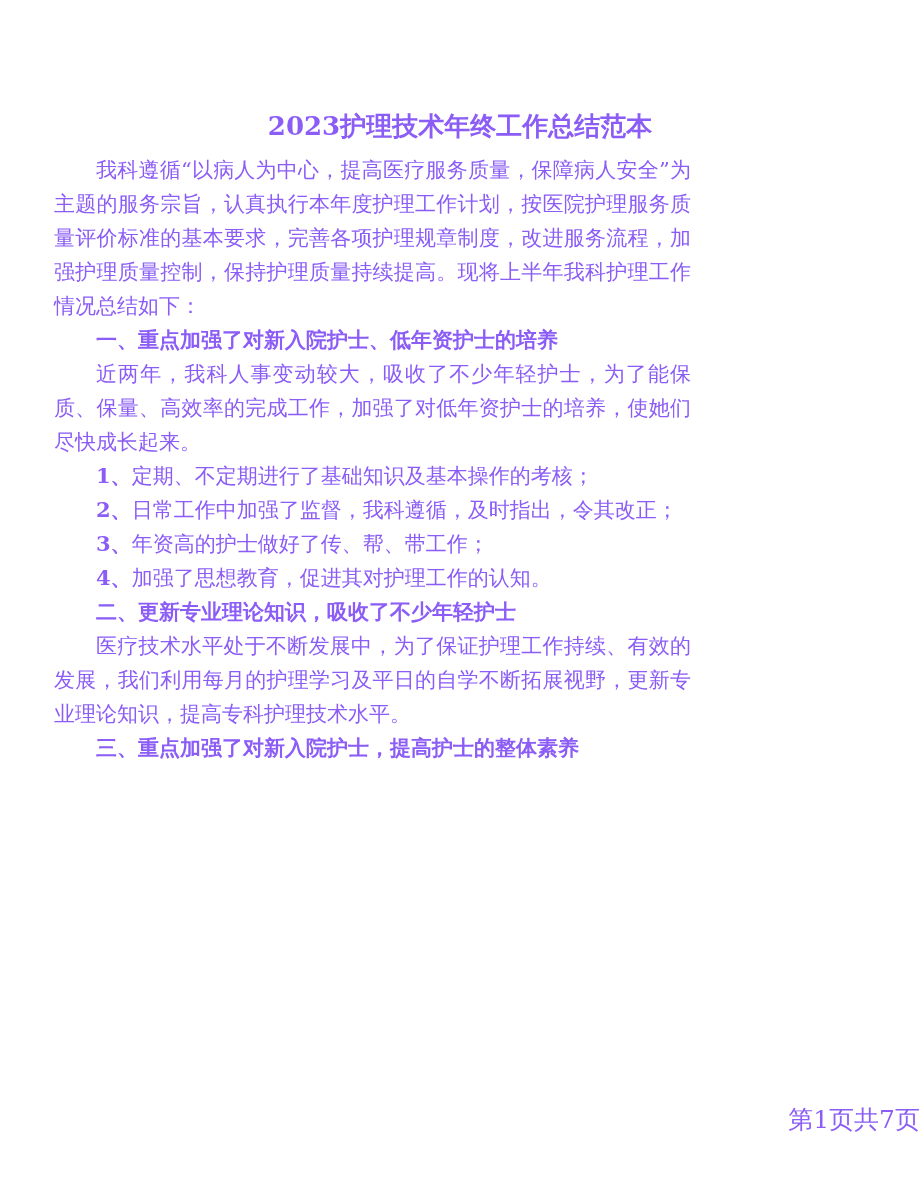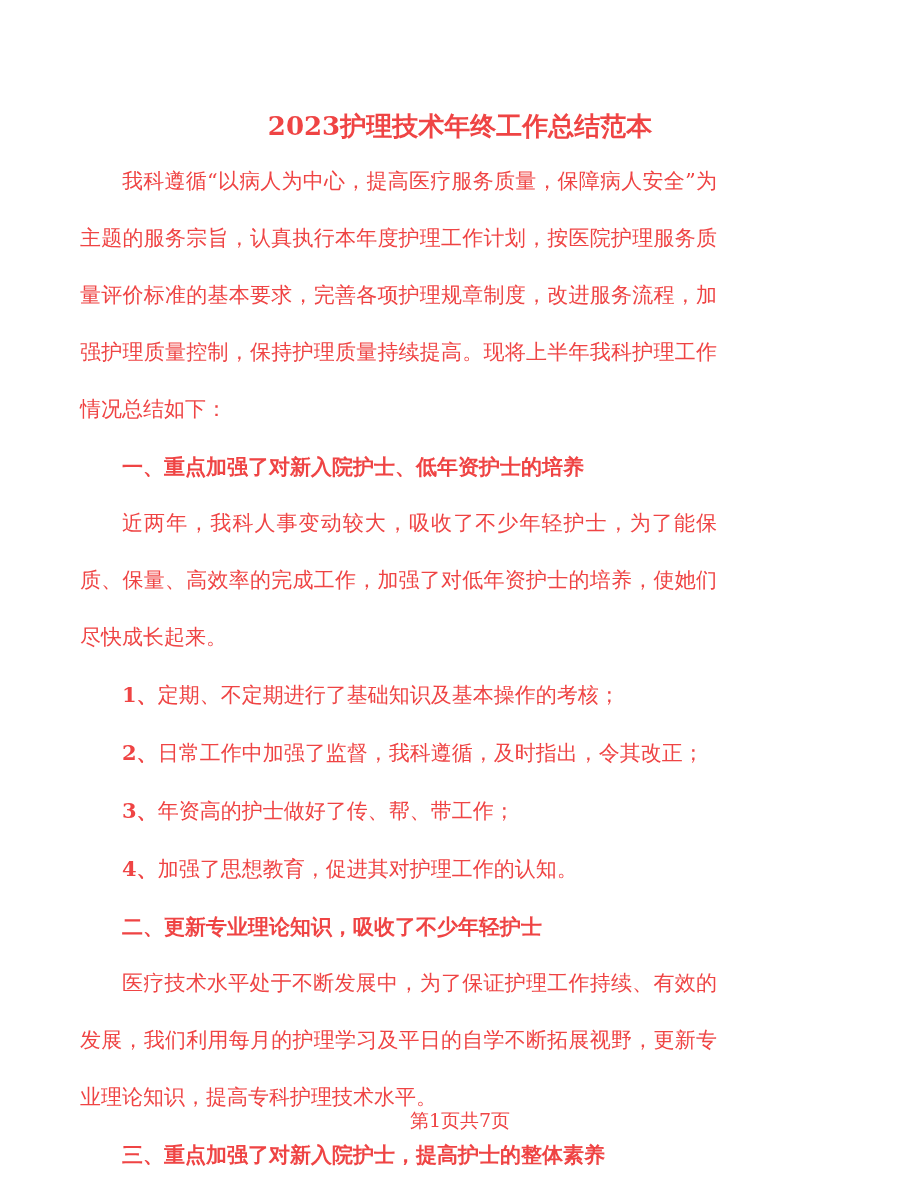--- a/index.html
+++ b/index.html
@@ -1,52 +1,52 @@
 <!DOCTYPE html>
 <html><head>
 <meta charset="utf-8">
 <style>
   html, body { margin: 0; padding: 0; background: #ffffff; }
   .page {
     position: relative;
     width: 920px;
     height: 1191px;
     background: #ffffff;
-    color: #ef4444;
+    color: #8b5cf6;
     font-family: "DejaVu Serif", "Liberation Serif", serif;
     overflow: hidden;
   }
   .doc-title {
     margin: 0;
     padding-top: 106px;
     height: 40px;
     line-height: 40px;
     text-align: center;
     font-size: 26px;
     font-weight: bold;
   }
   .doc-body {
     width: 637px;
-    margin: 7px 0 0 80px;
+    margin: 7px 0 0 54px;
     font-size: 21px;
-    line-height: 57px;
+    line-height: 34px;
     text-align: justify;
     text-justify: inter-ideograph;
   }
   .para { margin: 0; }
   .indent { text-indent: 2em; }
   .heading { text-indent: 2em; font-weight: bold; }
   .num { font-weight: bold; }
   .doc-footer {
     position: absolute;
     top: 1103px;
     left: 0;
     width: 920px;
-    text-align: center;
-    font-size: 19px;
+    text-align: right;
+    font-size: 25px;
     line-height: 34px;
   }
 </style>
 </head>
 <body>
 
 <div class="page">
 
   <h1 class="doc-title">2023护理技术年终工作总结范本</h1>
 

